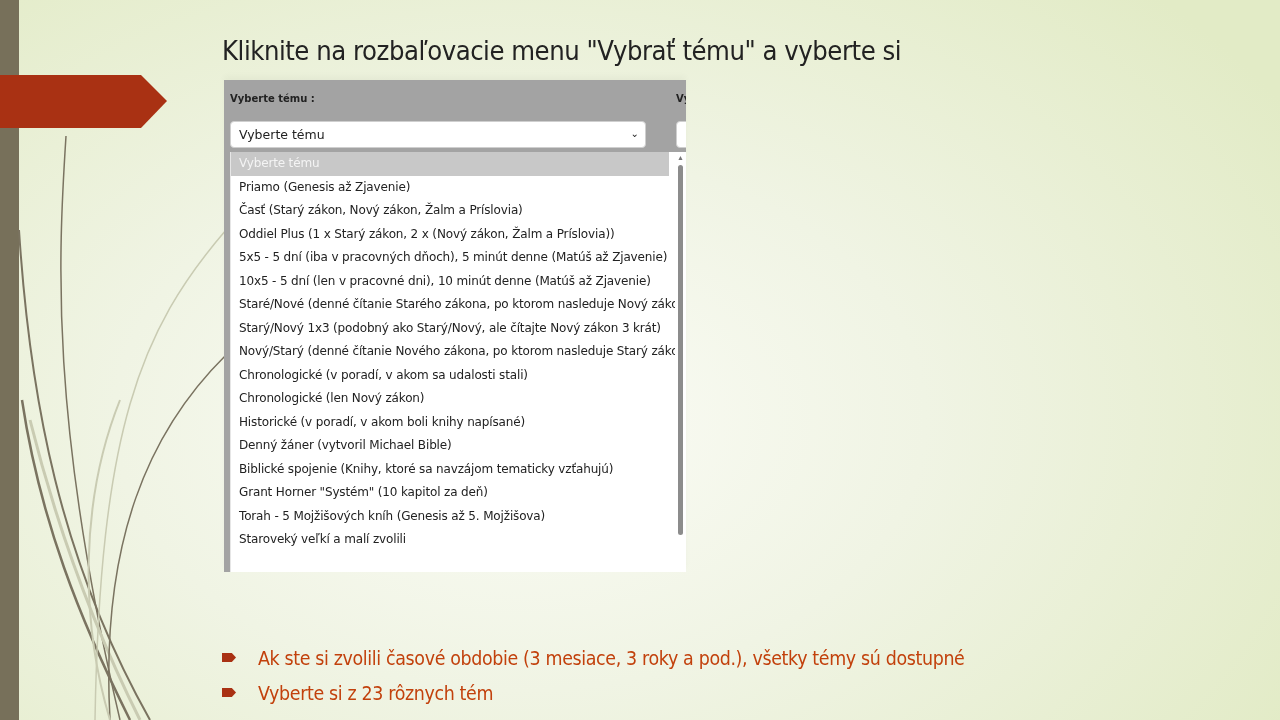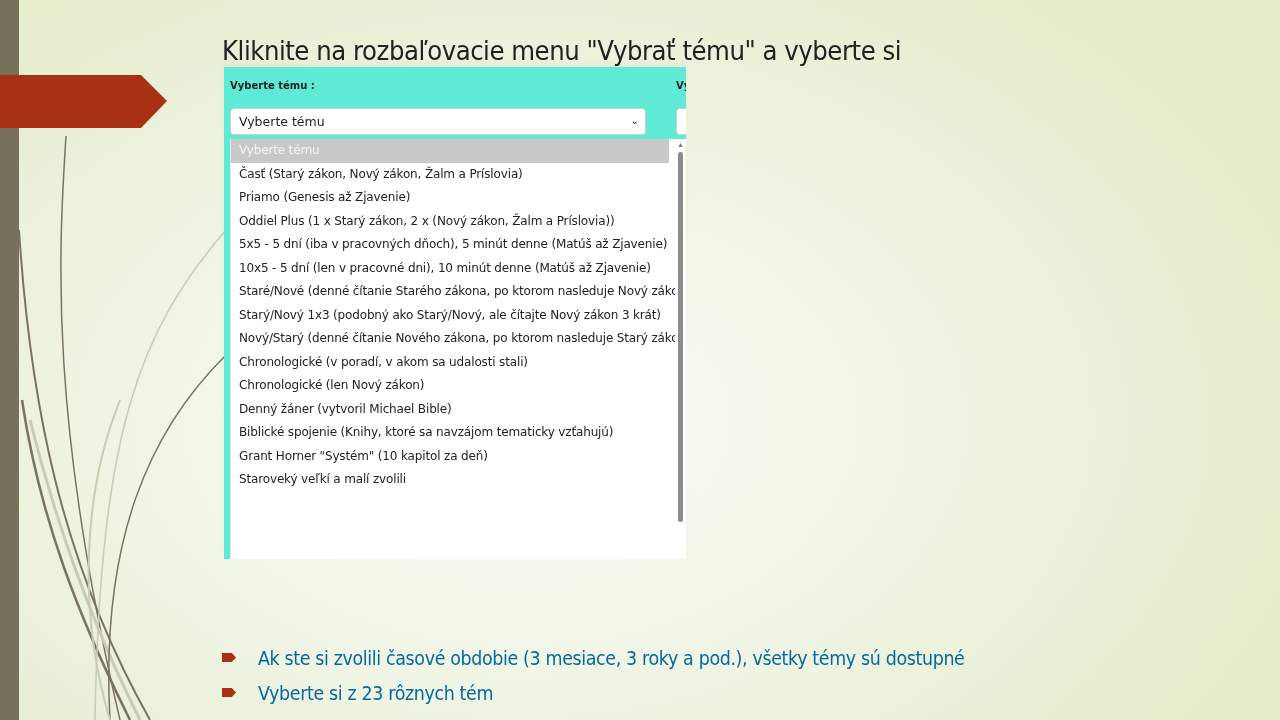--- a/index.html
+++ b/index.html
@@ -16,22 +16,22 @@
     position: absolute; left: 0; top: 75px; width: 167px; height: 53px;
     background: #a93113;
     clip-path: polygon(0 0, 141px 0, 167px 26px, 141px 53px, 0 53px);
   }
   .slide-title {
     position: absolute; left: 222px; top: 36px;
     font-size: 26px; color: #222; letter-spacing: -0.5px; white-space: nowrap;
     font-family: "DejaVu Sans", sans-serif; font-weight: normal; transform: scaleX(0.94); transform-origin: left;
   }
   .screenshot {
-    position: absolute; left: 224px; top: 67px; width: 462px; height: 492px;
-    background: #5eead4; overflow: hidden;
+    position: absolute; left: 224px; top: 80px; width: 462px; height: 492px;
+    background: #a3a3a3; overflow: hidden;
     box-shadow: 0 -4px 6px rgba(0,0,0,0.03);
   }
   .field-label {
     position: absolute; left: 6px; top: 13px; font-size: 10px; font-weight: bold; color: #222;
     font-family: "DejaVu Sans", sans-serif;
   }
   .field-label-2 {
     position: absolute; left: 452px; top: 13px; font-size: 10px; font-weight: bold; color: #222;
     font-family: "DejaVu Sans", sans-serif;
   }
@@ -68,21 +68,21 @@
   .scroll-down { bottom: 2px; }
   .scroll-thumb {
     position: absolute; left: 3px; top: 13px; width: 5px; height: 370px;
     background: #8c8c8c; border-radius: 3px;
   }
   .bullets {
     position: absolute; left: 222px; top: 640px;
   }
   .bullet {
     display: flex; align-items: center; height: 35px;
-    font-size: 19px; color: #0369a1; white-space: nowrap;
+    font-size: 19px; color: #c2410c; white-space: nowrap;
     font-family: "DejaVu Sans", sans-serif; letter-spacing: -0.4px;
   }
   .bullet .marker {
     width: 14px; height: 9px; background: #a93113; margin-right: 22px;
     clip-path: polygon(0 0, 70% 0, 100% 50%, 70% 100%, 0 100%);
   }
   .bullet .btext { transform: scaleX(0.92); transform-origin: left; display: inline-block; }
 </style>
 </head>
 <body>
@@ -108,33 +108,35 @@
   <div class="field-label-2">Vy</div>
 
   <div class="select-box">
     <span>Vyberte tému</span>
     <span class="chev">⌄</span>
   </div>
   <div class="select-box-2"></div>
 
   <div class="dropdown">
     <div class="option selected">Vyberte tému</div>
+    <div class="option">Priamo (Genesis až Zjavenie)</div>
     <div class="option">Časť (Starý zákon, Nový zákon, Žalm a Príslovia)</div>
-    <div class="option">Priamo (Genesis až Zjavenie)</div>
     <div class="option">Oddiel Plus (1 x Starý zákon, 2 x (Nový zákon, Žalm a Príslovia))</div>
     <div class="option">5x5 - 5 dní (iba v pracovných dňoch), 5 minút denne (Matúš až Zjavenie)</div>
     <div class="option">10x5 - 5 dní (len v pracovné dni), 10 minút denne (Matúš až Zjavenie)</div>
     <div class="option">Staré/Nové (denné čítanie Starého zákona, po ktorom nasleduje Nový zákon)</div>
     <div class="option">Starý/Nový 1x3 (podobný ako Starý/Nový, ale čítajte Nový zákon 3 krát)</div>
     <div class="option">Nový/Starý (denné čítanie Nového zákona, po ktorom nasleduje Starý zákon)</div>
     <div class="option">Chronologické (v poradí, v akom sa udalosti stali)</div>
     <div class="option">Chronologické (len Nový zákon)</div>
+    <div class="option">Historické (v poradí, v akom boli knihy napísané)</div>
     <div class="option">Denný žáner (vytvoril Michael Bible)</div>
     <div class="option">Biblické spojenie (Knihy, ktoré sa navzájom tematicky vzťahujú)</div>
     <div class="option">Grant Horner "Systém" (10 kapitol za deň)</div>
+    <div class="option">Torah - 5 Mojžišových kníh (Genesis až 5. Mojžišova)</div>
     <div class="option">Staroveký veľkí a malí zvolili</div>
 
     <div class="scrollbar">
       <span class="scroll-up">▲</span>
       <div class="scroll-thumb"></div>
       <span class="scroll-down">▼</span>
     </div>
   </div>
 </div>
 

